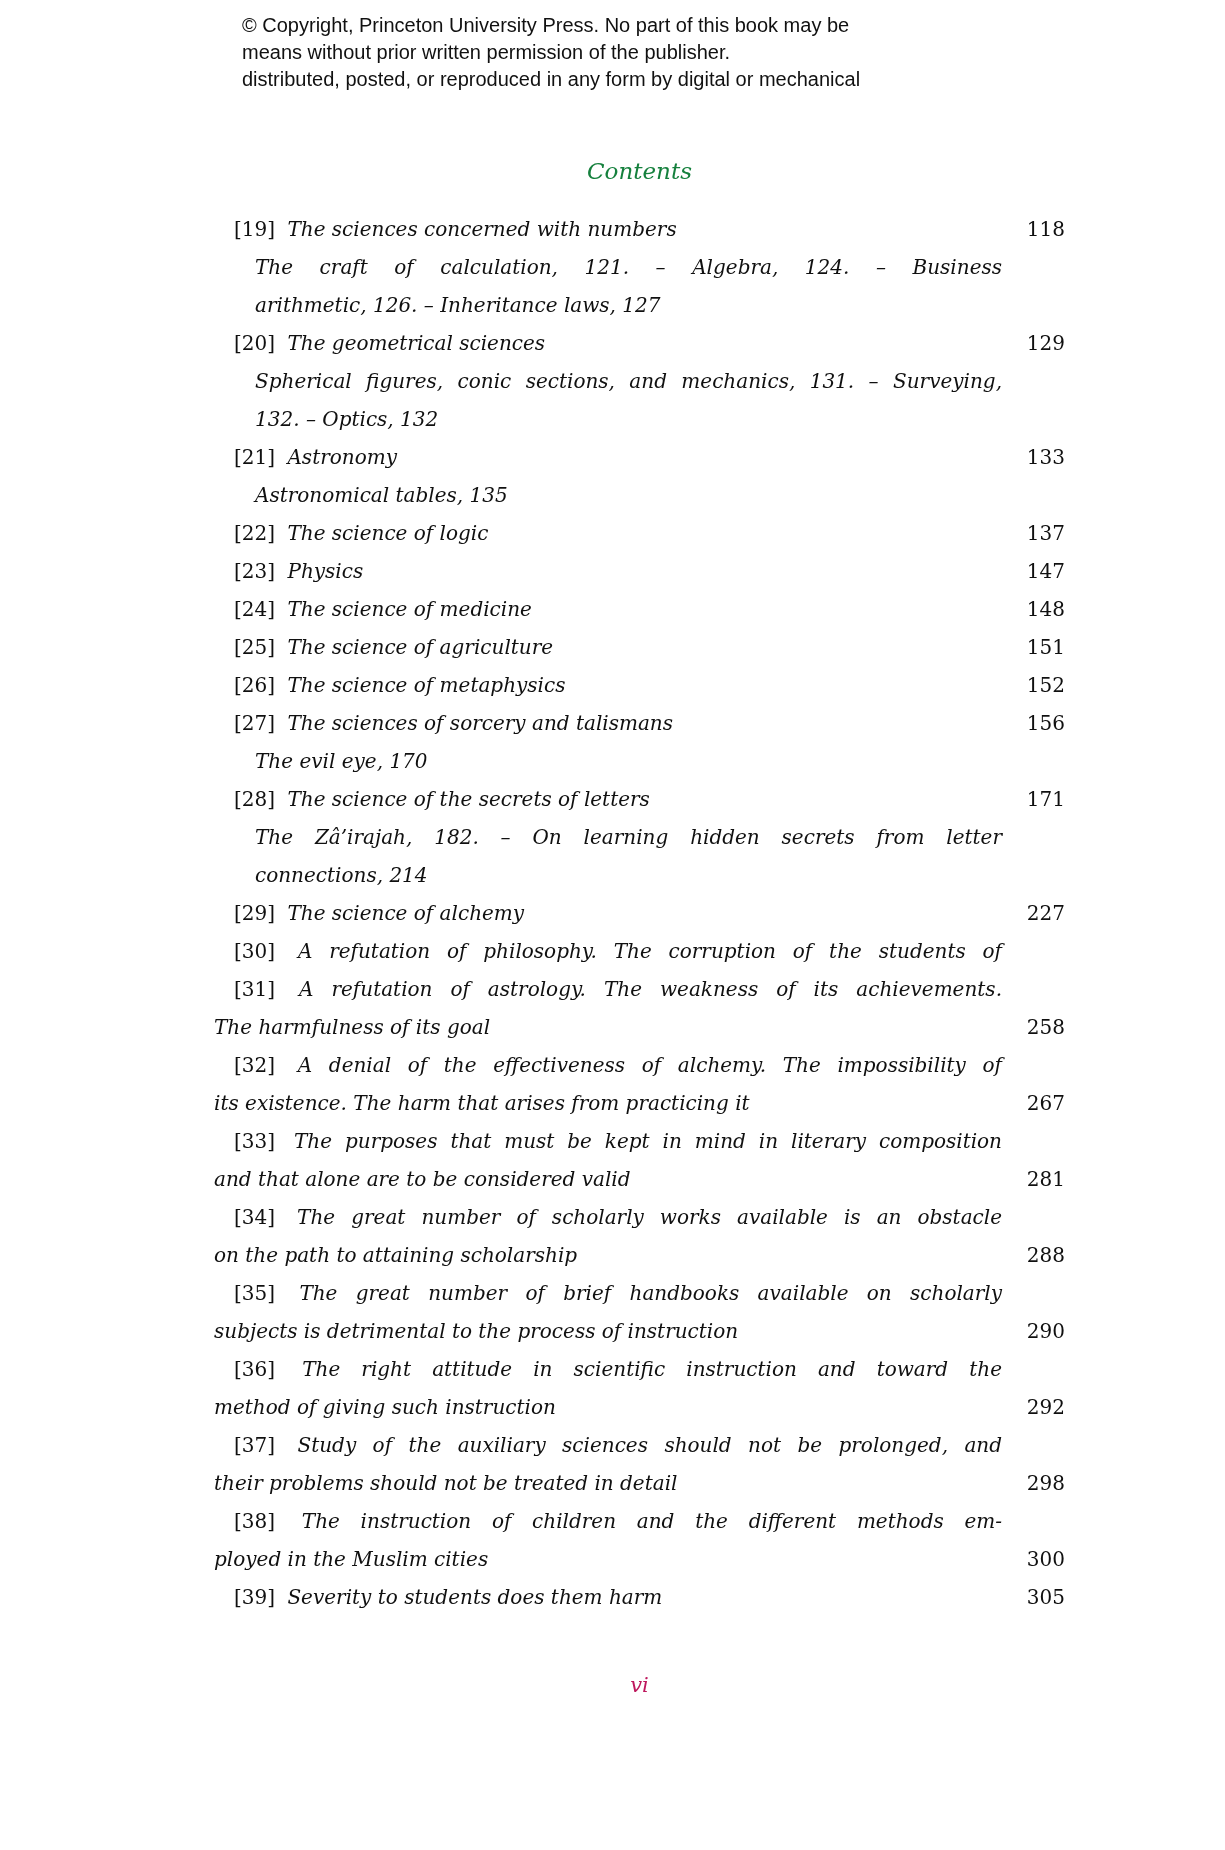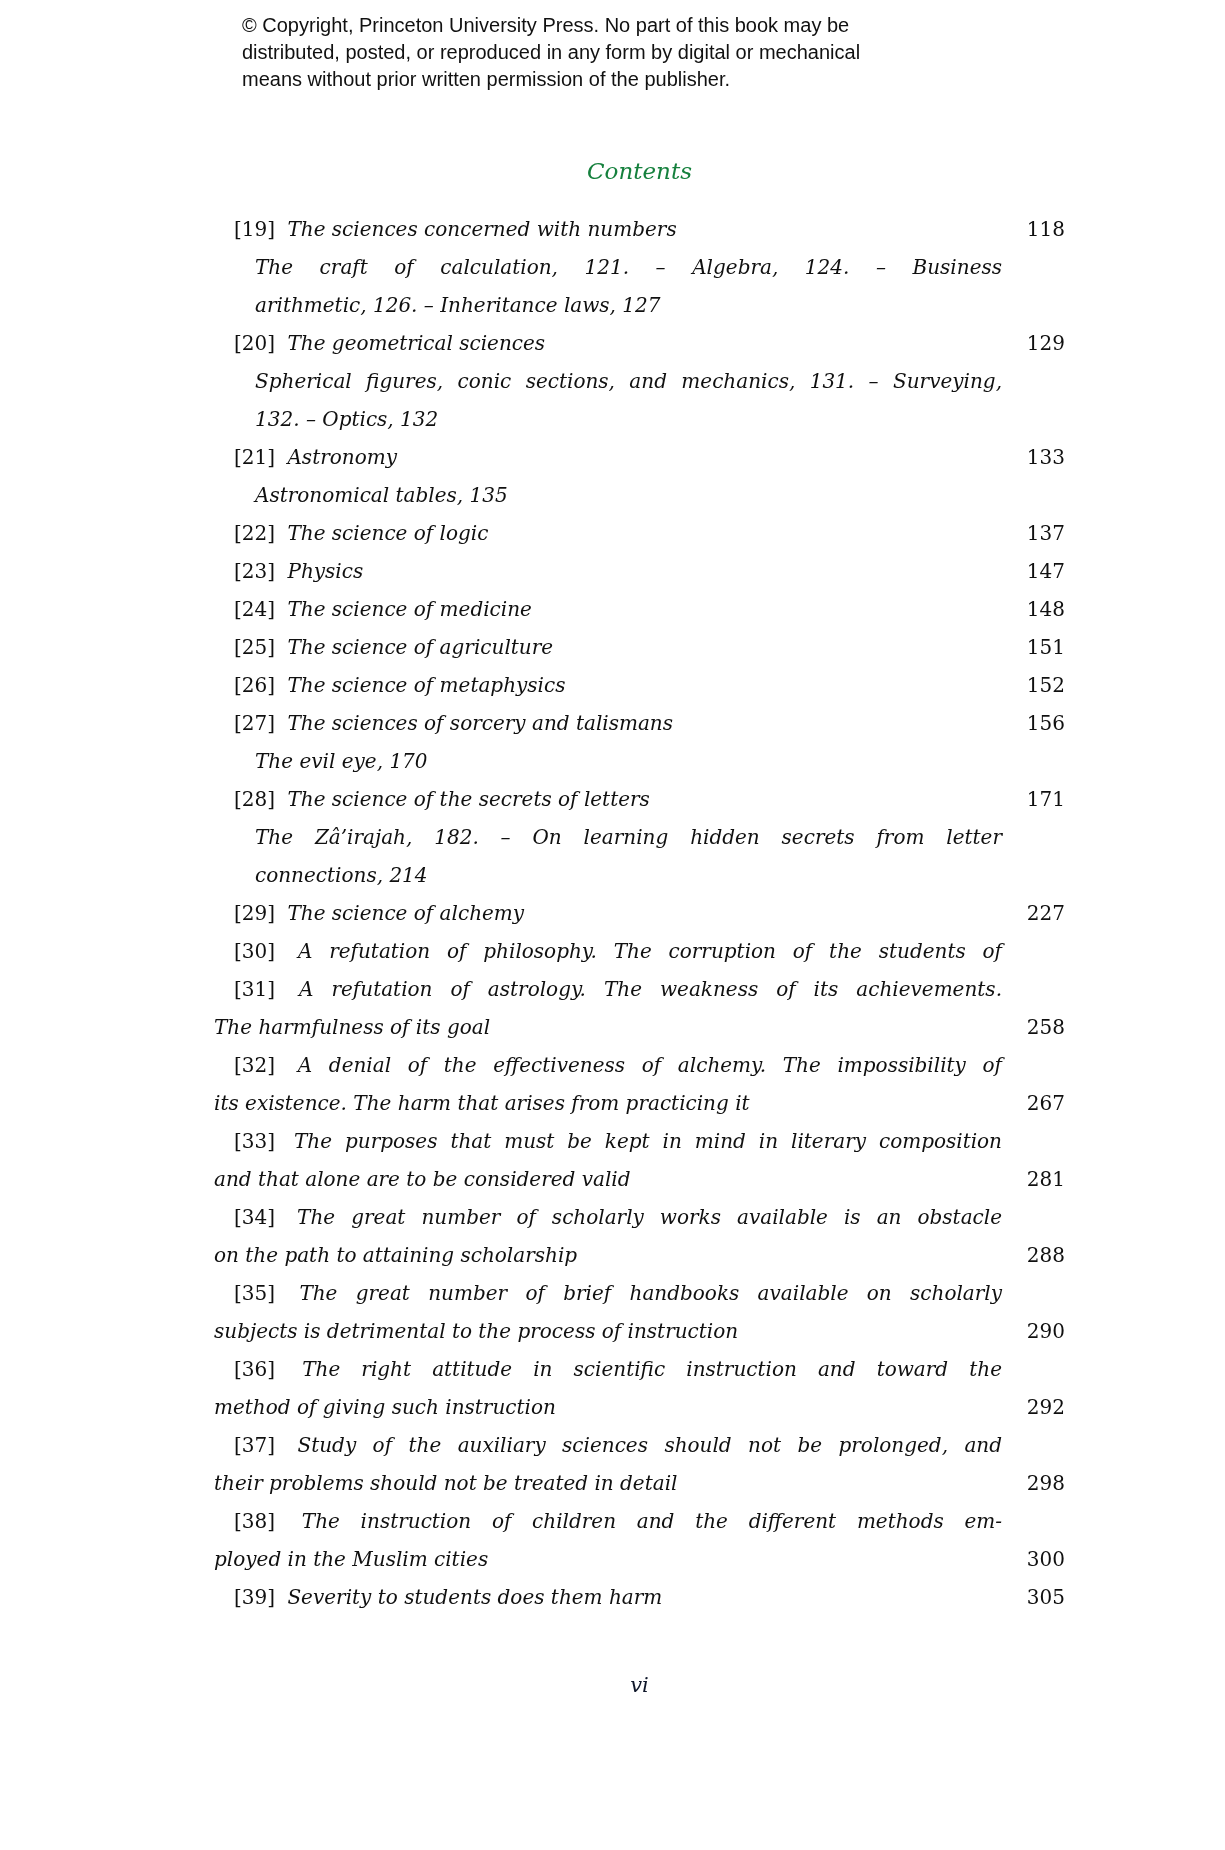--- a/index.html
+++ b/index.html
@@ -60,42 +60,42 @@
   .folio {
     position: absolute;
     left: 214px;
     top: 1666px;
     width: 851px;
     line-height: 38px;
     text-align: center;
     font-family: "DejaVu Serif", serif;
     font-style: italic;
     font-size: 21px;
-    color: #0f172a;
+    color: #be185d;
   }
   .footer {
     position: absolute;
     left: 0;
     top: 1800px;
     width: 100%;
     text-align: center;
     font-family: "Liberation Sans", sans-serif;
     font-size: 20px;
     color: #8b5cf6;
   }
 </style>
 </head>
 <body>
 
 <div class="page">
 
   <div class="copyright">
     <div>© Copyright, Princeton University Press. No part of this book may be</div>
+    <div>means without prior written permission of the publisher.</div>
     <div>distributed, posted, or reproduced in any form by digital or mechanical</div>
-    <div>means without prior written permission of the publisher.</div>
   </div>
 
   <div class="heading">Contents</div>
 
   <div class="toc">
       <div class="line">
         <div class="body label"><span class="lbl">[19]</span> <span class="tit">The sciences concerned with numbers</span></div>
         <span class="pg">118</span>
       </div>
       <div class="line">

